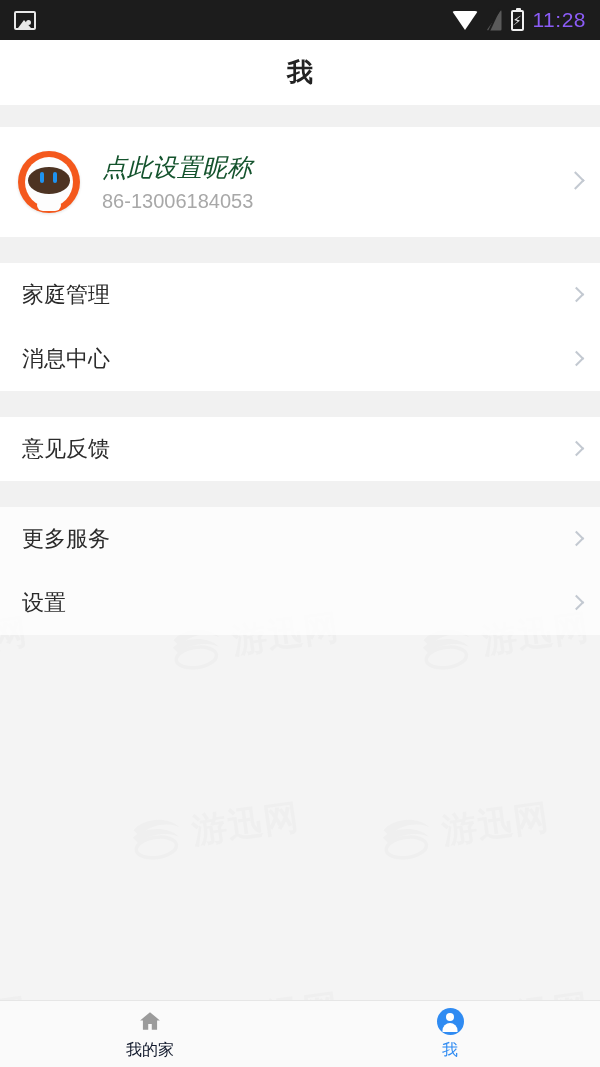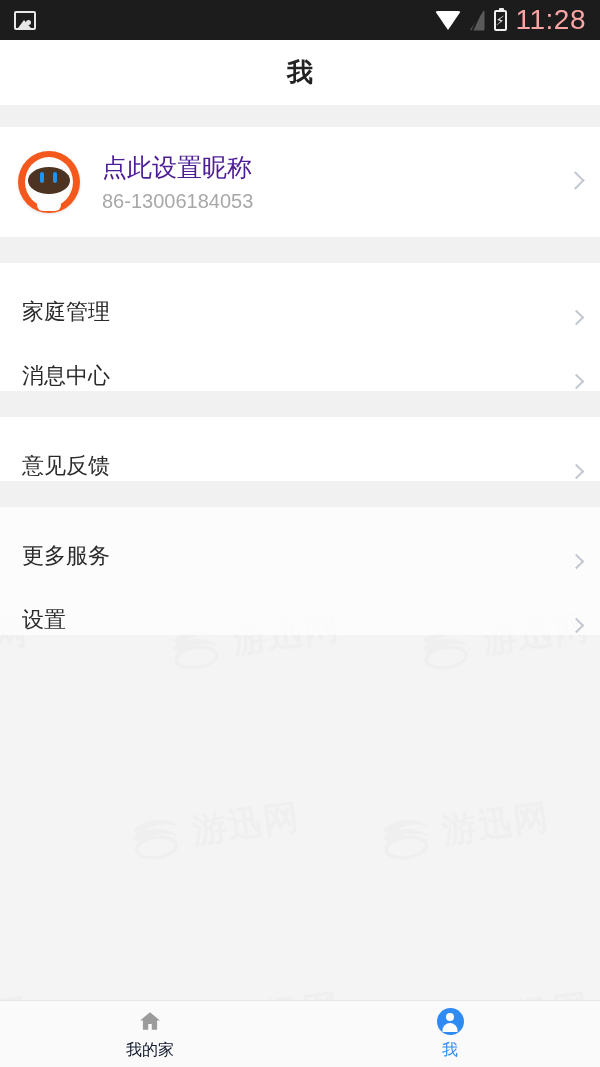--- a/index.html
+++ b/index.html
@@ -18,21 +18,21 @@
 
   
   .statusbar {
     height:40px; background:#1c1c1c;
     display:flex; align-items:center;
     padding:0 14px; flex-shrink:0;
     position:relative; z-index:5;
   }
   .sb-left { display:flex; align-items:center; gap:10px; }
   .sb-right { margin-left:auto; display:flex; align-items:center; gap:9px; }
-  .sb-time { color:#fca5a5; font-size:28px; letter-spacing:.5px; }
+  .sb-time { color:#8b5cf6; font-size:21px; letter-spacing:.5px; }
 
   .ic-image {
     width:22px; height:19px; border:2px solid #e8e8e8; border-radius:2px;
     position:relative; overflow:hidden;
   }
   .ic-image::after {
     content:""; position:absolute; left:2px; bottom:0;
     border-left:6px solid transparent; border-right:7px solid transparent;
     border-bottom:8px solid #e8e8e8;
   }
@@ -133,28 +133,28 @@
     position:absolute; top:21px; width:4px; height:11px;
     background:#1f93f0; border-radius:2px;
   }
   .avatar .eye.l { left:22px; }
   .avatar .eye.r { left:35px; }
   .avatar .chin {
     position:absolute; left:19px; bottom:2px; width:24px; height:16px;
     background:#fdfdfd; border-radius:10px 10px 6px 6px;
   }
   .profile-text { margin-left:22px; display:flex; flex-direction:column; gap:6px; }
-  .profile-name { font-size:25px; color:#4c1d95; }
+  .profile-name { font-size:25px; color:#14532d;font-style:italic; }
   .profile-phone { font-size:20px; color:#a8a8a8; }
   .profile-chevron { margin-left:auto; }
 
   
   .menu-group { background:#fff; }
   .menu-row {
-    height:64px; display:flex; align-items:flex-end;
+    height:64px; display:flex; align-items:center;
     padding:0 18px 0 22px; cursor:pointer;
   }
   .menu-label { font-size:22px; color:#2b2b2b; }
   .menu-chevron { margin-left:auto; }
 
   .chev {
     width:11px; height:11px;
     border-top:2px solid #c3c9d1; border-right:2px solid #c3c9d1;
     transform:rotate(45deg);
     display:inline-block;

